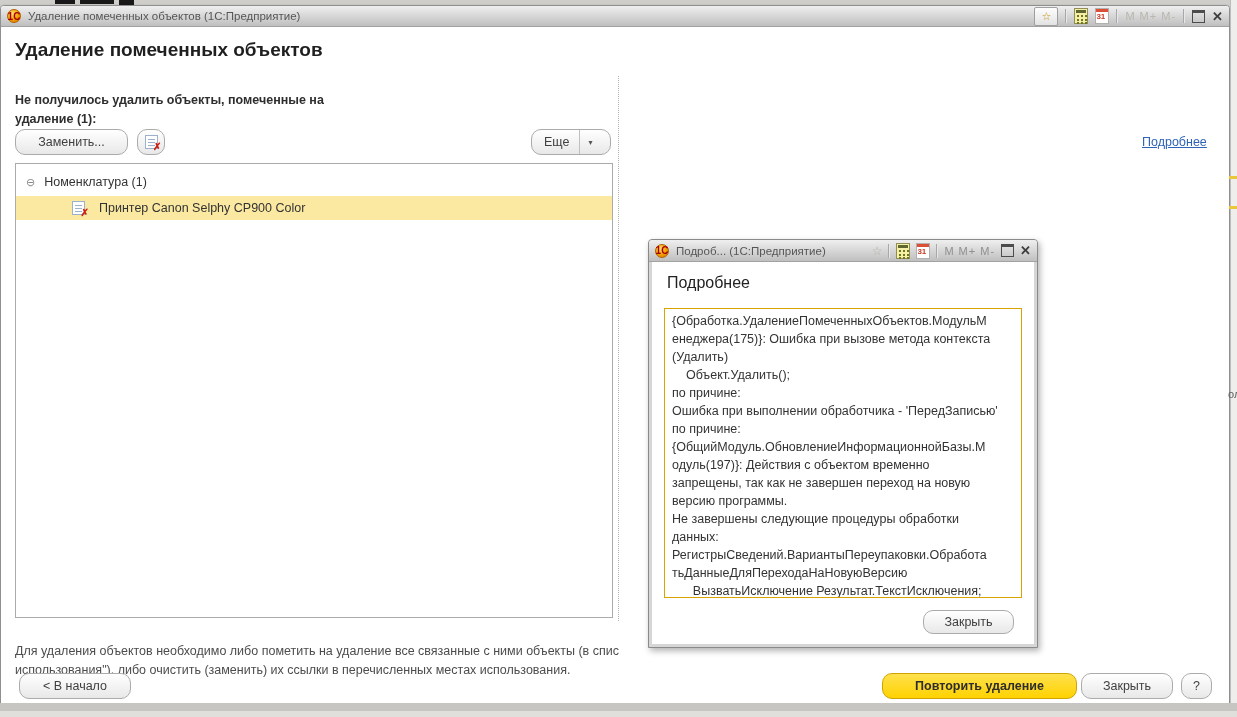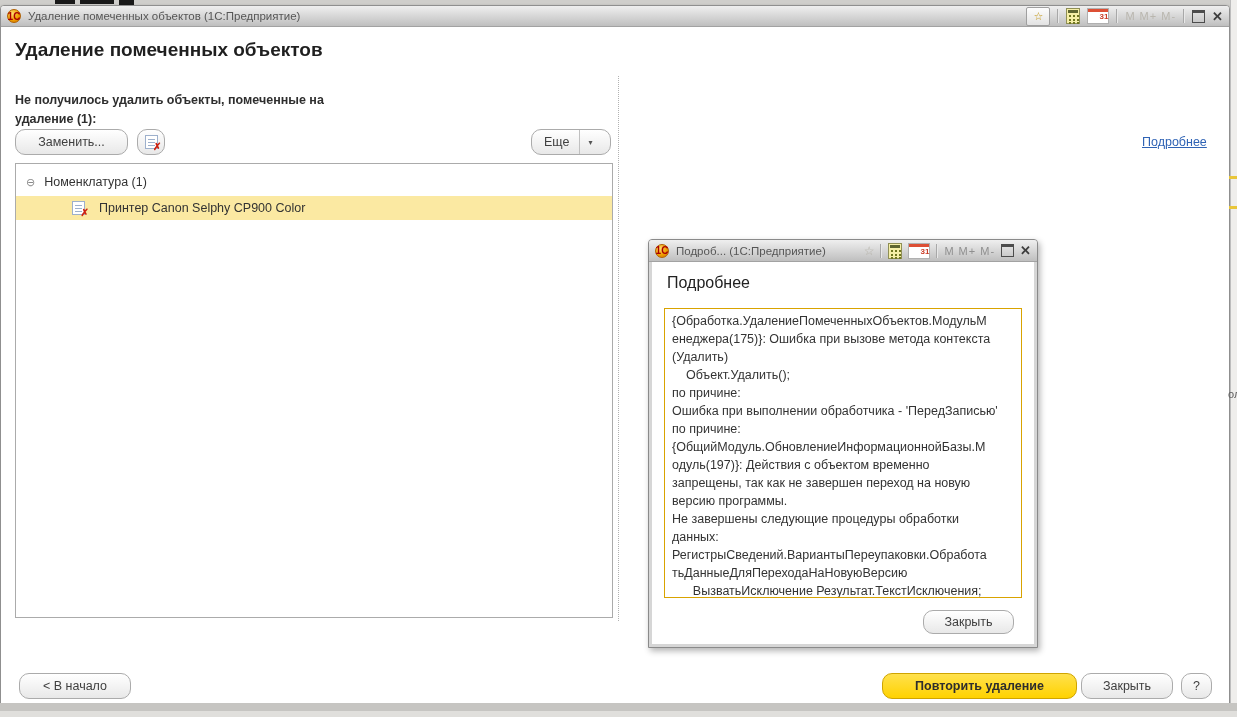--- a/index.html
+++ b/index.html
@@ -28,22 +28,22 @@
 
   .star-btn{width:22px;height:17px;border:1px solid #9f9f9f;border-radius:2px;
     background:linear-gradient(#fdfdfd,#e3e3e3);display:flex;align-items:center;justify-content:center;
     font-size:11px;color:#c49a1e;}
   .star-plain{font-size:12px;color:#b5b2a8;}
 
   .icon-calc{position:relative;width:14px;height:16px;background:#f6efa6;border:1px solid #8f8f55;box-sizing:border-box;}
   .icon-calc .disp{position:absolute;left:1px;top:1px;right:1px;height:3px;background:#5f6630;}
   .icon-calc .keys{position:absolute;left:2px;top:6px;width:2px;height:2px;background:#70761f;
     box-shadow:4px 0 #70761f,8px 0 #70761f,0 4px #70761f,4px 4px #70761f,8px 4px #70761f,0 7px #70761f,4px 7px #70761f,8px 7px #70761f;}
-  .icon-cal{position:relative;width:22px;height:16px;background:#fff;border:1px solid #b0b0b0;box-sizing:border-box;
-    text-align:right;}
+  .icon-cal{position:relative;width:14px;height:16px;background:#fff;border:1px solid #b0b0b0;box-sizing:border-box;
+    text-align:left;}
   .icon-cal .top{position:absolute;left:0;top:0;right:0;height:3px;background:#dd4f35;}
   .icon-cal .num{position:relative;top:4px;font-size:8px;font-weight:bold;color:#c93a24;line-height:1;}
 
   
   .btn{position:absolute;border:1px solid #ababab;border-radius:10px;
     background:linear-gradient(#ffffff,#e8e8e8);color:#3f3f3f;
     display:flex;align-items:center;justify-content:center;font-size:12.5px;box-sizing:border-box;}
   .btn-yellow{background:linear-gradient(#ffe14d,#ffd200);border:1px solid #cfa400;font-weight:bold;color:#2d2d2d;}
   .more-caret{display:flex;align-items:center;margin-left:10px;padding-left:8px;border-left:1px solid #c0c0c0;
     height:100%;font-size:8px;color:#555;}
@@ -149,20 +149,22 @@
             <span class="redx">✗</span>
         </div>
         <span class="tree-label" style="margin-left:14px;">Принтер Canon Selphy CP900 Color</span>
       </div>
     </div>
 
     <div class="splitter"></div>
 
     <a class="link abs" style="left:1141px;top:129px;">Подробнее</a>
 
+    <div class="abs multiline" style="left:14px;top:624px;width:680px;color:#4c4c4c;">Для удаления объектов необходимо либо пометить на удаление все связанные с ними объекты (в спис
+использования"), либо очистить (заменить) их ссылки в перечисленных местах использования.</div>
 
     <div class="btn" style="left:18px;top:667px;width:112px;height:26px;">
         <span>&lt; В начало</span>
       </div>
     <div class="btn btn-yellow" style="left:881px;top:667px;width:195px;height:26px;">
         <span>Повторить удаление</span>
       </div>
     <div class="btn" style="left:1080px;top:667px;width:92px;height:26px;">
         <span>Закрыть</span>
       </div>

